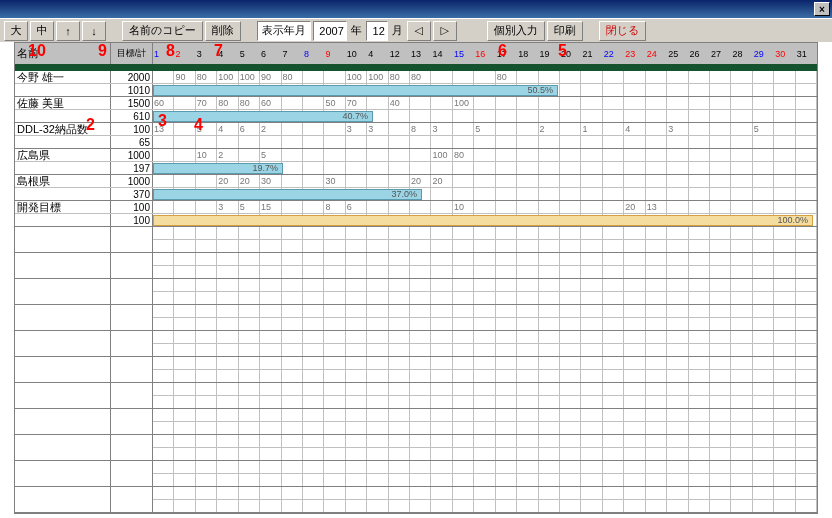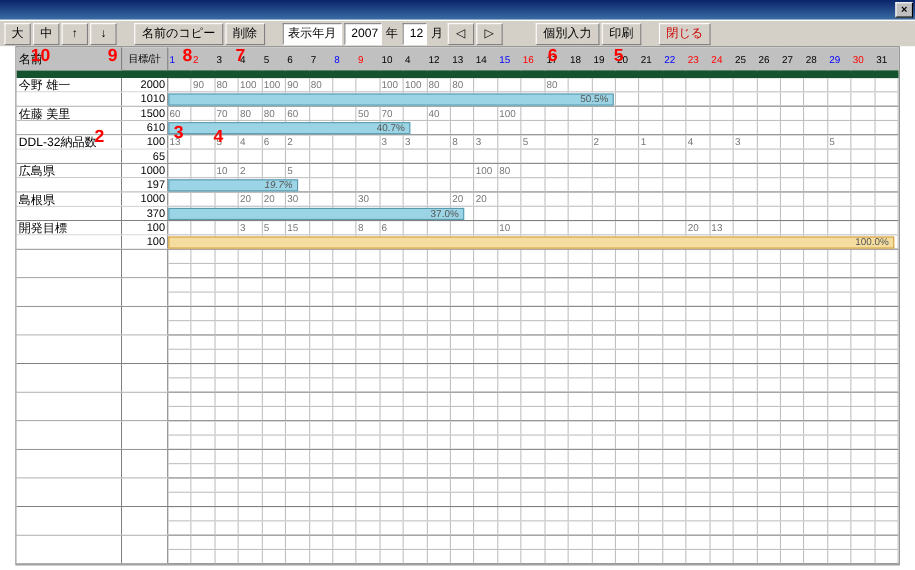--- a/index.html
+++ b/index.html
@@ -376,21 +376,21 @@
           <div class="day"></div>
           <div class="day"></div>
           <div class="day"></div>
           <div class="day"></div>
         </div>
       </div>
       <div class="data-row sub" style="border-bottom: 1px solid rgb(128, 128, 128);">
         <div class="name-col"></div>
         <div class="goal-col">197</div>
         <div class="days" style="position: relative;">
-          <div class="bar" style="left: 0px; width: 118px; font-style: italic;">
+          <div class="bar" style="left: 0px; width: 130px;">
             <span class="bar-txt" style="position: absolute; right: 4px; top: -1px;">19.7%</span>
           </div>
           <div class="day"></div>
           <div class="day"></div>
           <div class="day"></div>
           <div class="day"></div>
           <div class="day"></div>
           <div class="day"></div>
           <div class="day"></div>
           <div class="day"></div>

